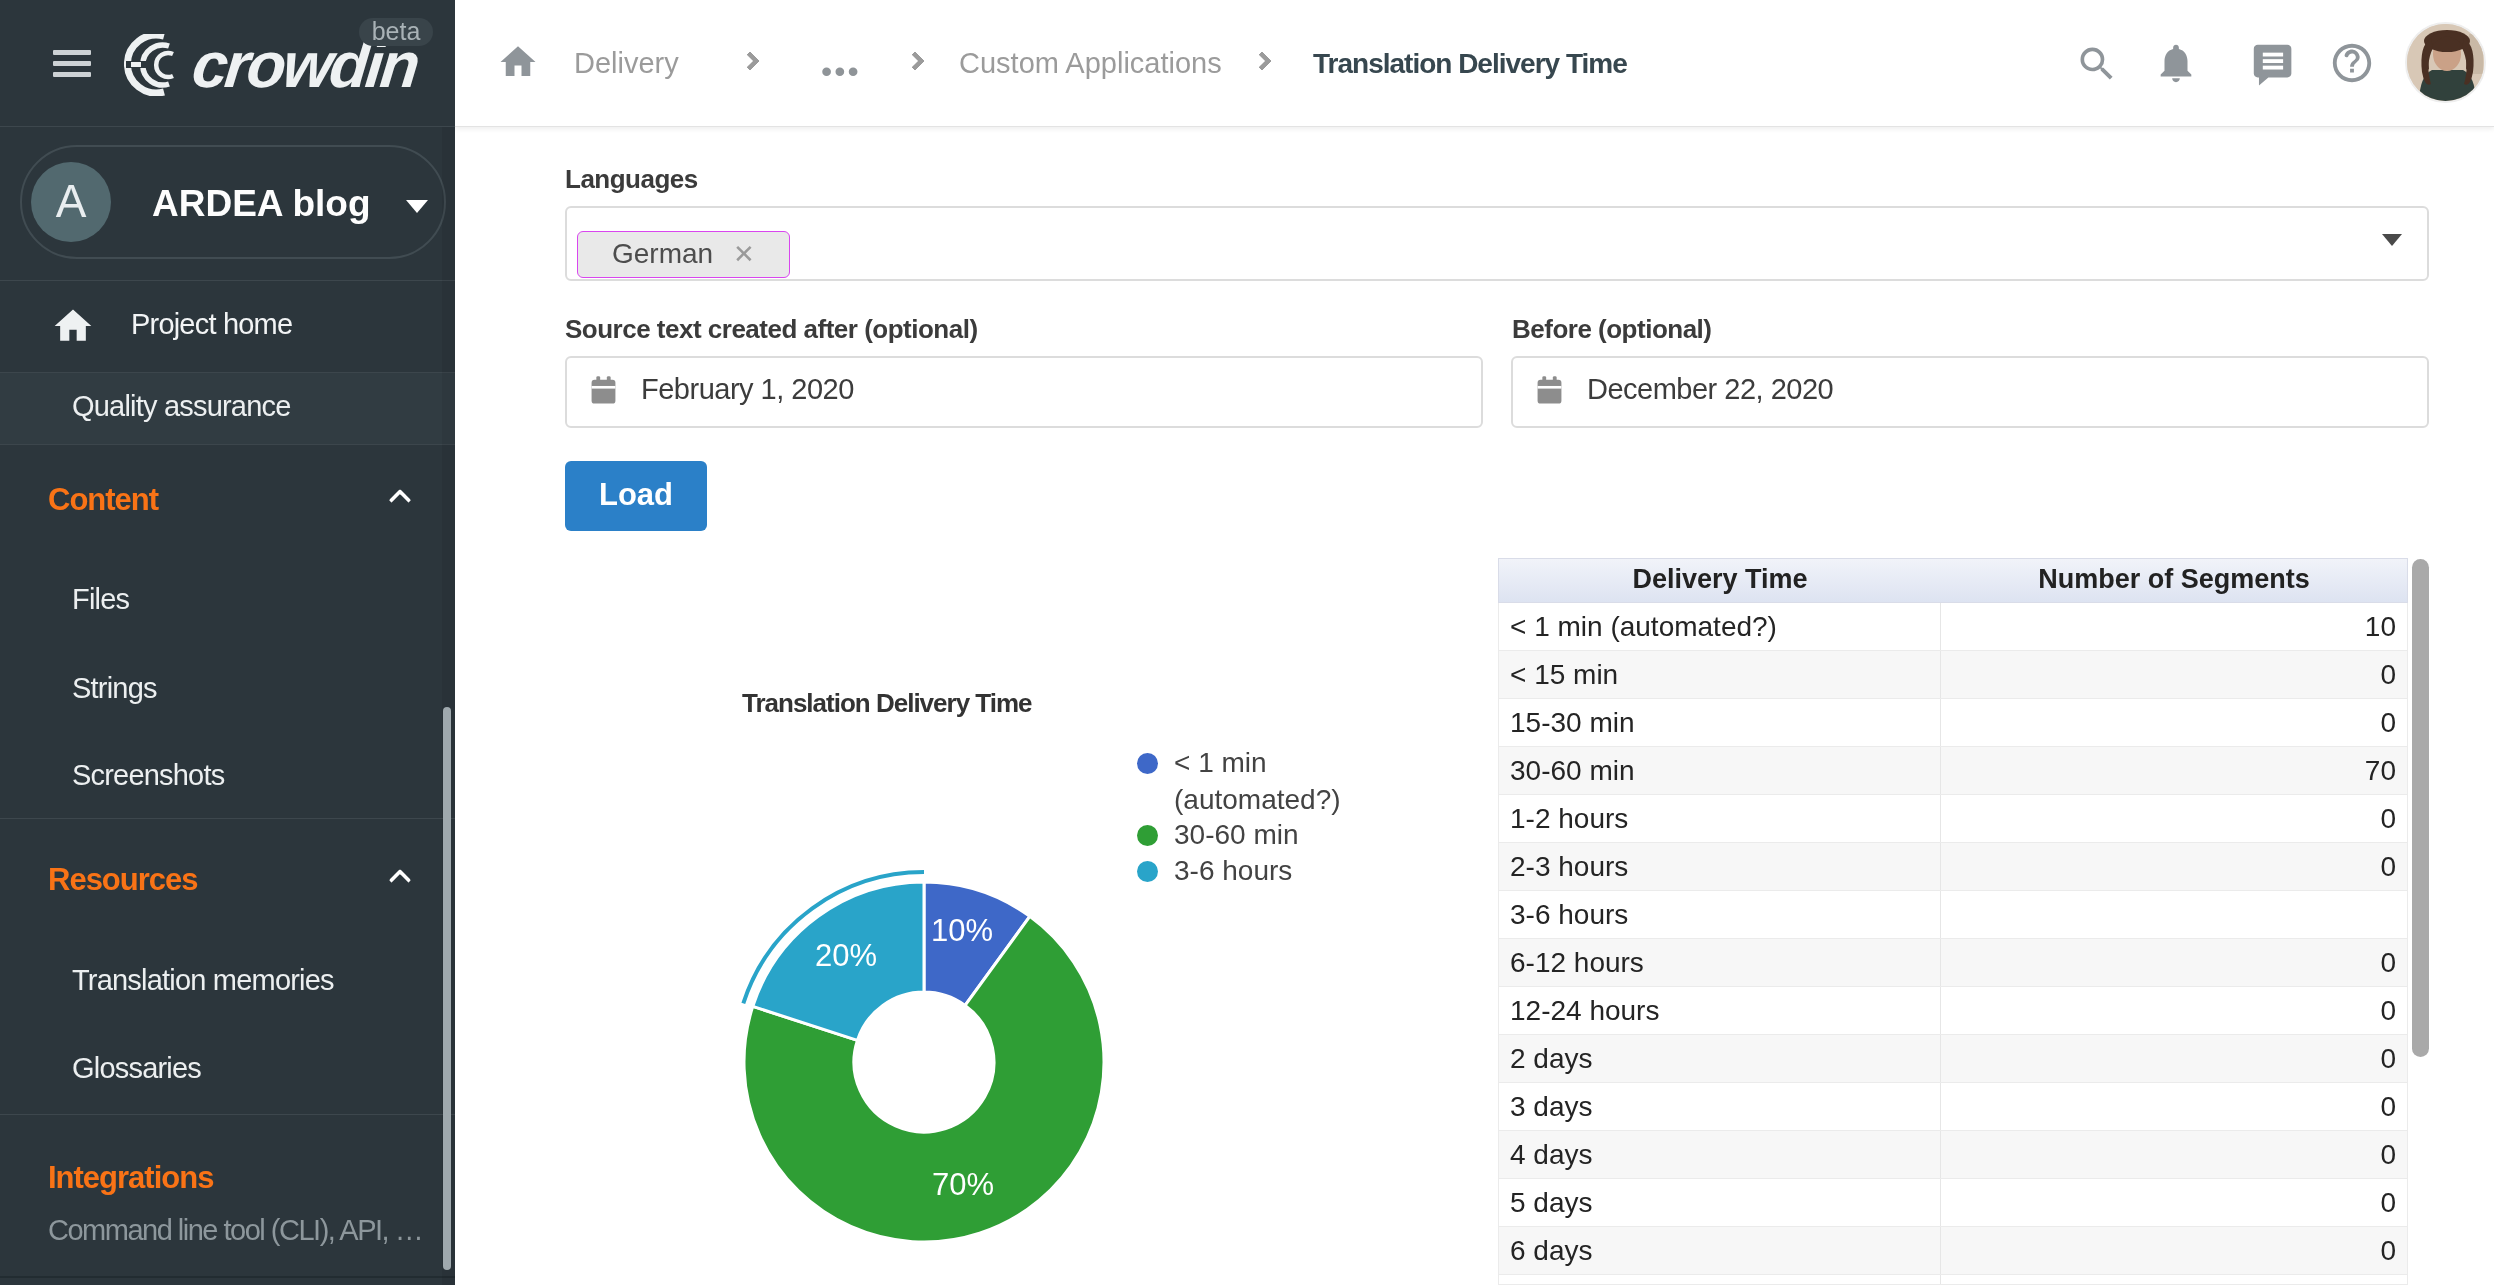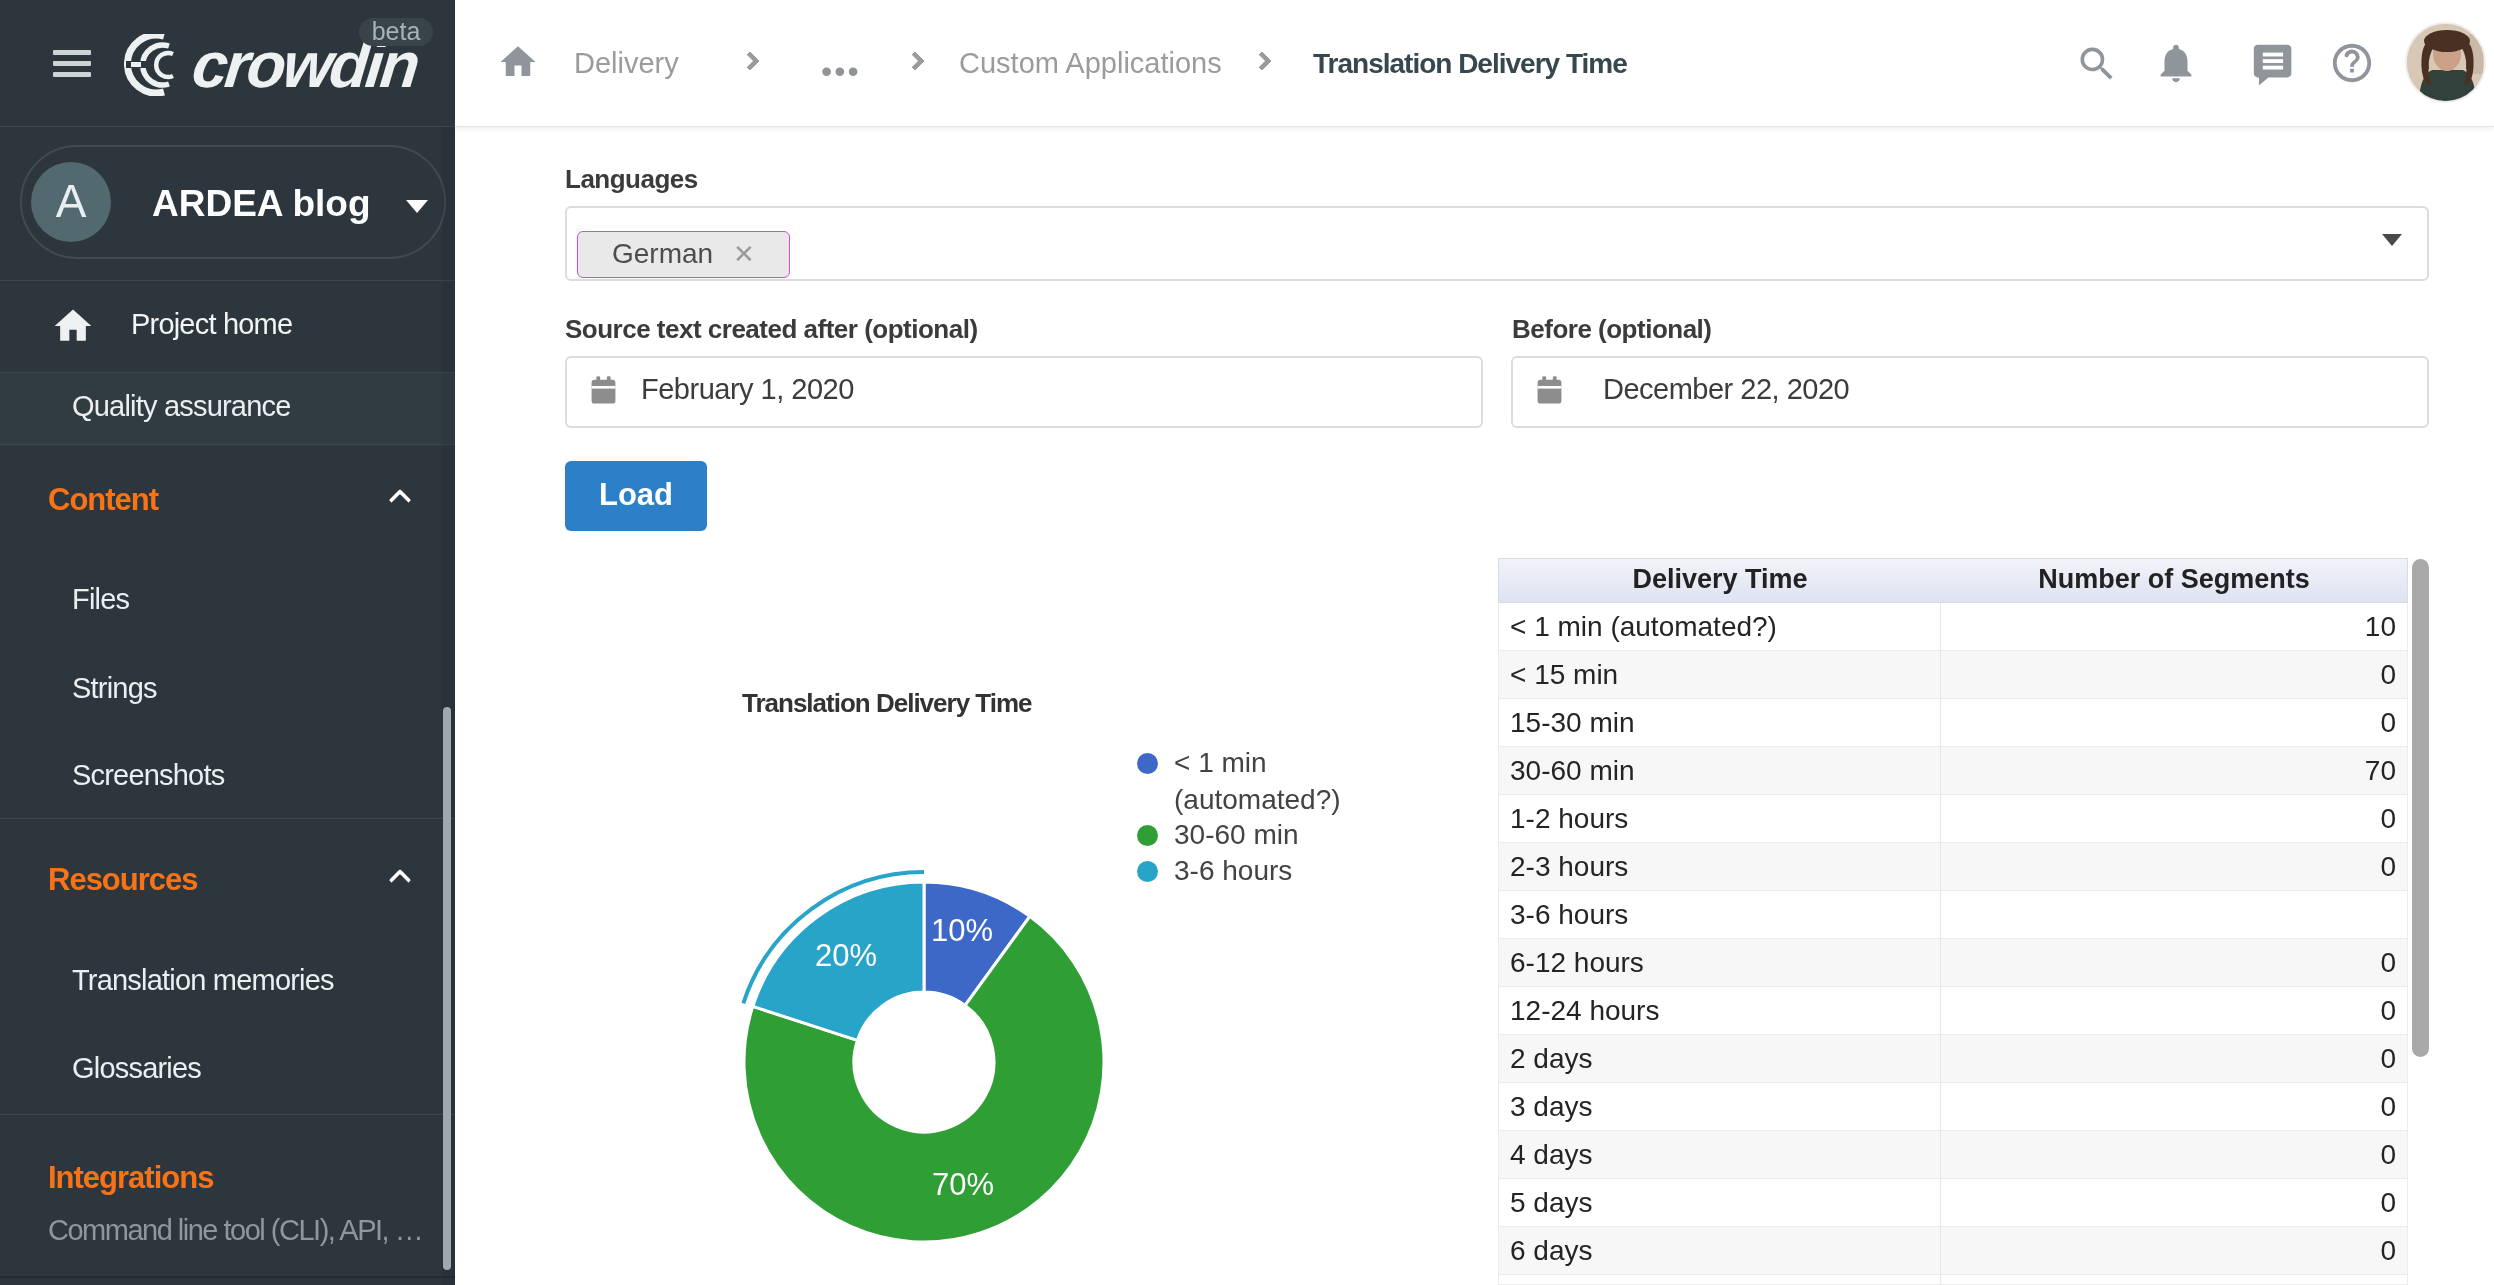--- a/index.html
+++ b/index.html
@@ -170,21 +170,21 @@
       <rect x="6" y="1" width="3.2" height="5" rx="1.2" fill="#8d8d8d"></rect>
       <rect x="14.8" y="1" width="3.2" height="5" rx="1.2" fill="#8d8d8d"></rect>
     </svg>
   <svg class="abs" style="left:1056px; top:247px;" width="29" height="31" viewBox="0 0 24 26">
       <rect x="2" y="4" width="20" height="20" rx="2.5" fill="#8d8d8d"></rect>
       <rect x="2" y="9.2" width="20" height="2.2" fill="#fff"></rect>
       <rect x="6" y="1" width="3.2" height="5" rx="1.2" fill="#8d8d8d"></rect>
       <rect x="14.8" y="1" width="3.2" height="5" rx="1.2" fill="#8d8d8d"></rect>
     </svg>
   <div class="dtext" style="left:162px; top:245px;">February 1, 2020</div>
-  <div class="dtext" style="left:1108px; top:245px;margin-left:16px;">December 22, 2020</div>
+  <div class="dtext" style="left:1108px; top:245px;">December 22, 2020</div>
 
   <div id="loadbtn">Load</div>
 
   <div id="ctitle">Translation Delivery Time</div>
 
   <svg class="abs" style="left:245px; top:734px;" width="400" height="400" viewBox="0 0 400 400">
 
     <g stroke="#fff" stroke-width="3" stroke-linejoin="round">
       <path d="M 200 20 A 180 180 0 0 1 305.8 54.4 L 241.1 143.4 A 70 70 0 0 0 200 130 Z" fill="#3e68c8"></path>
       <path d="M 305.8 54.4 A 180 180 0 1 1 28.8 144.4 L 133.4 178.4 A 70 70 0 1 0 241.1 143.4 Z" fill="#2f9e35"></path>

